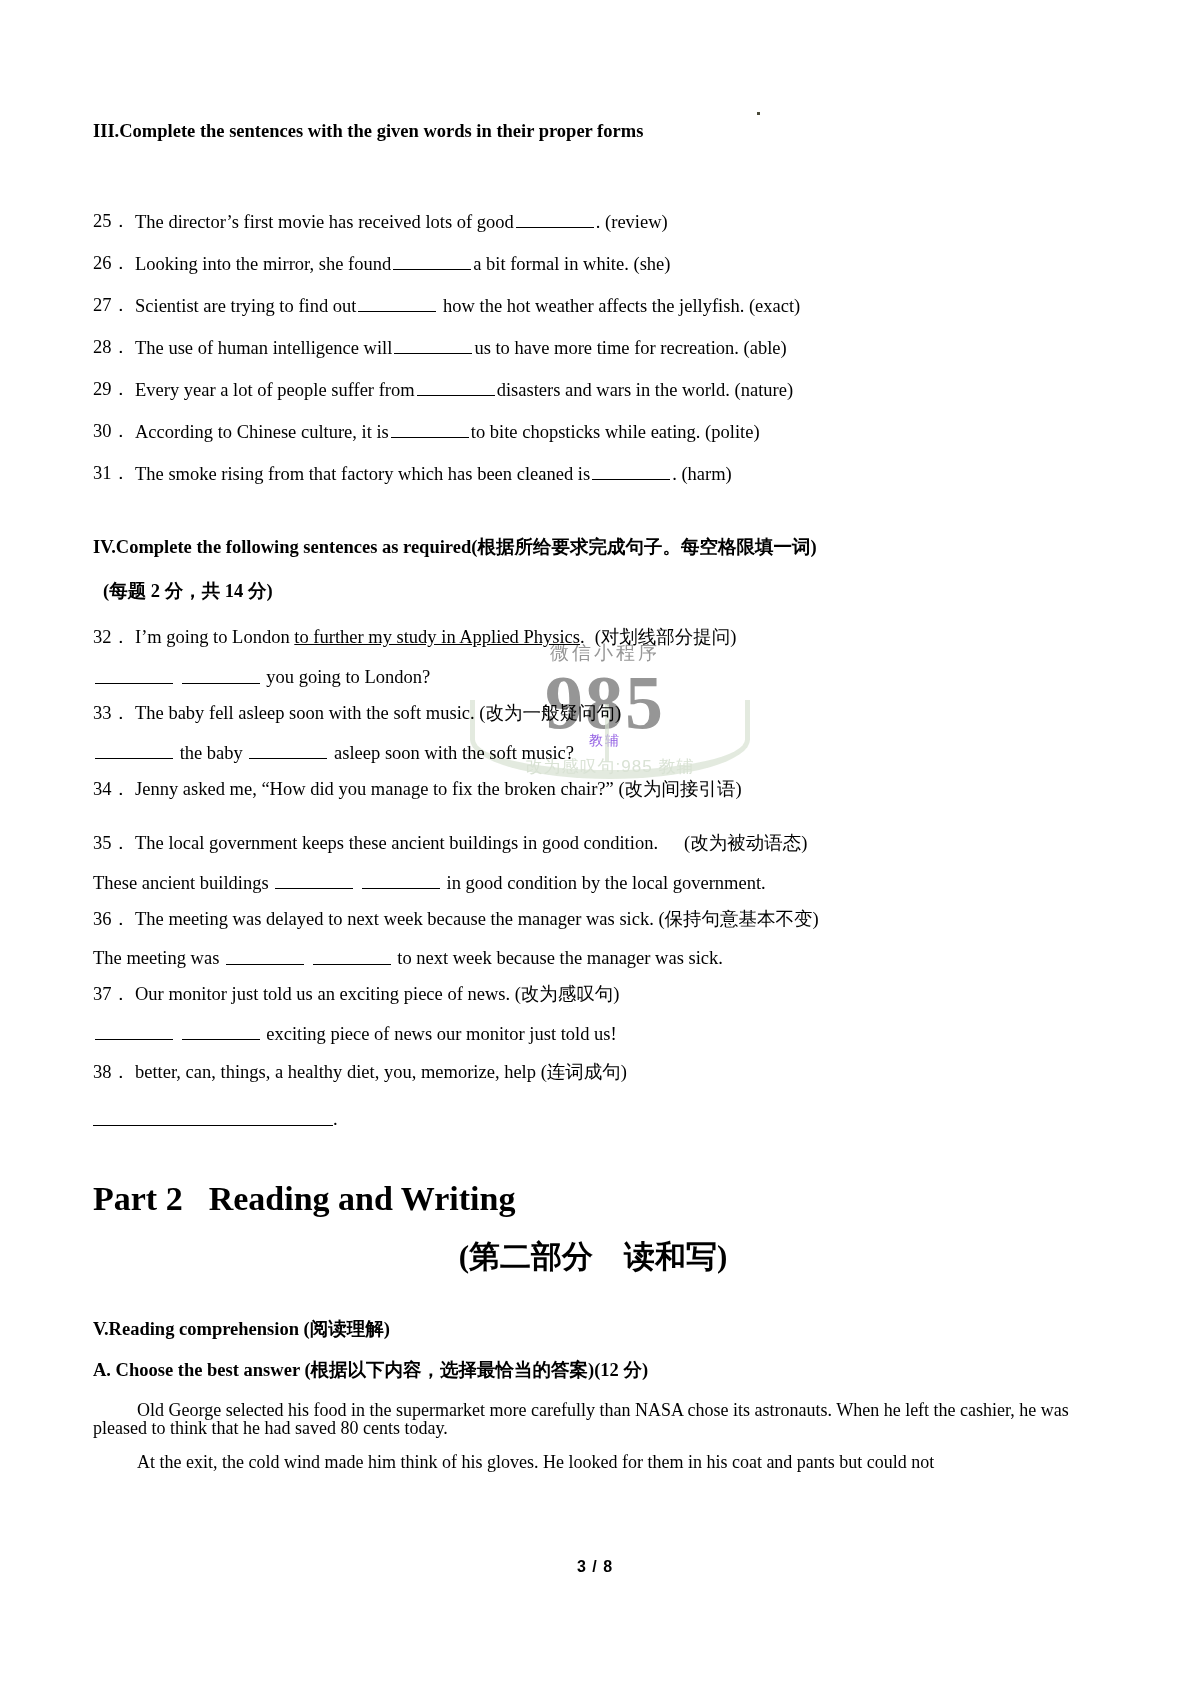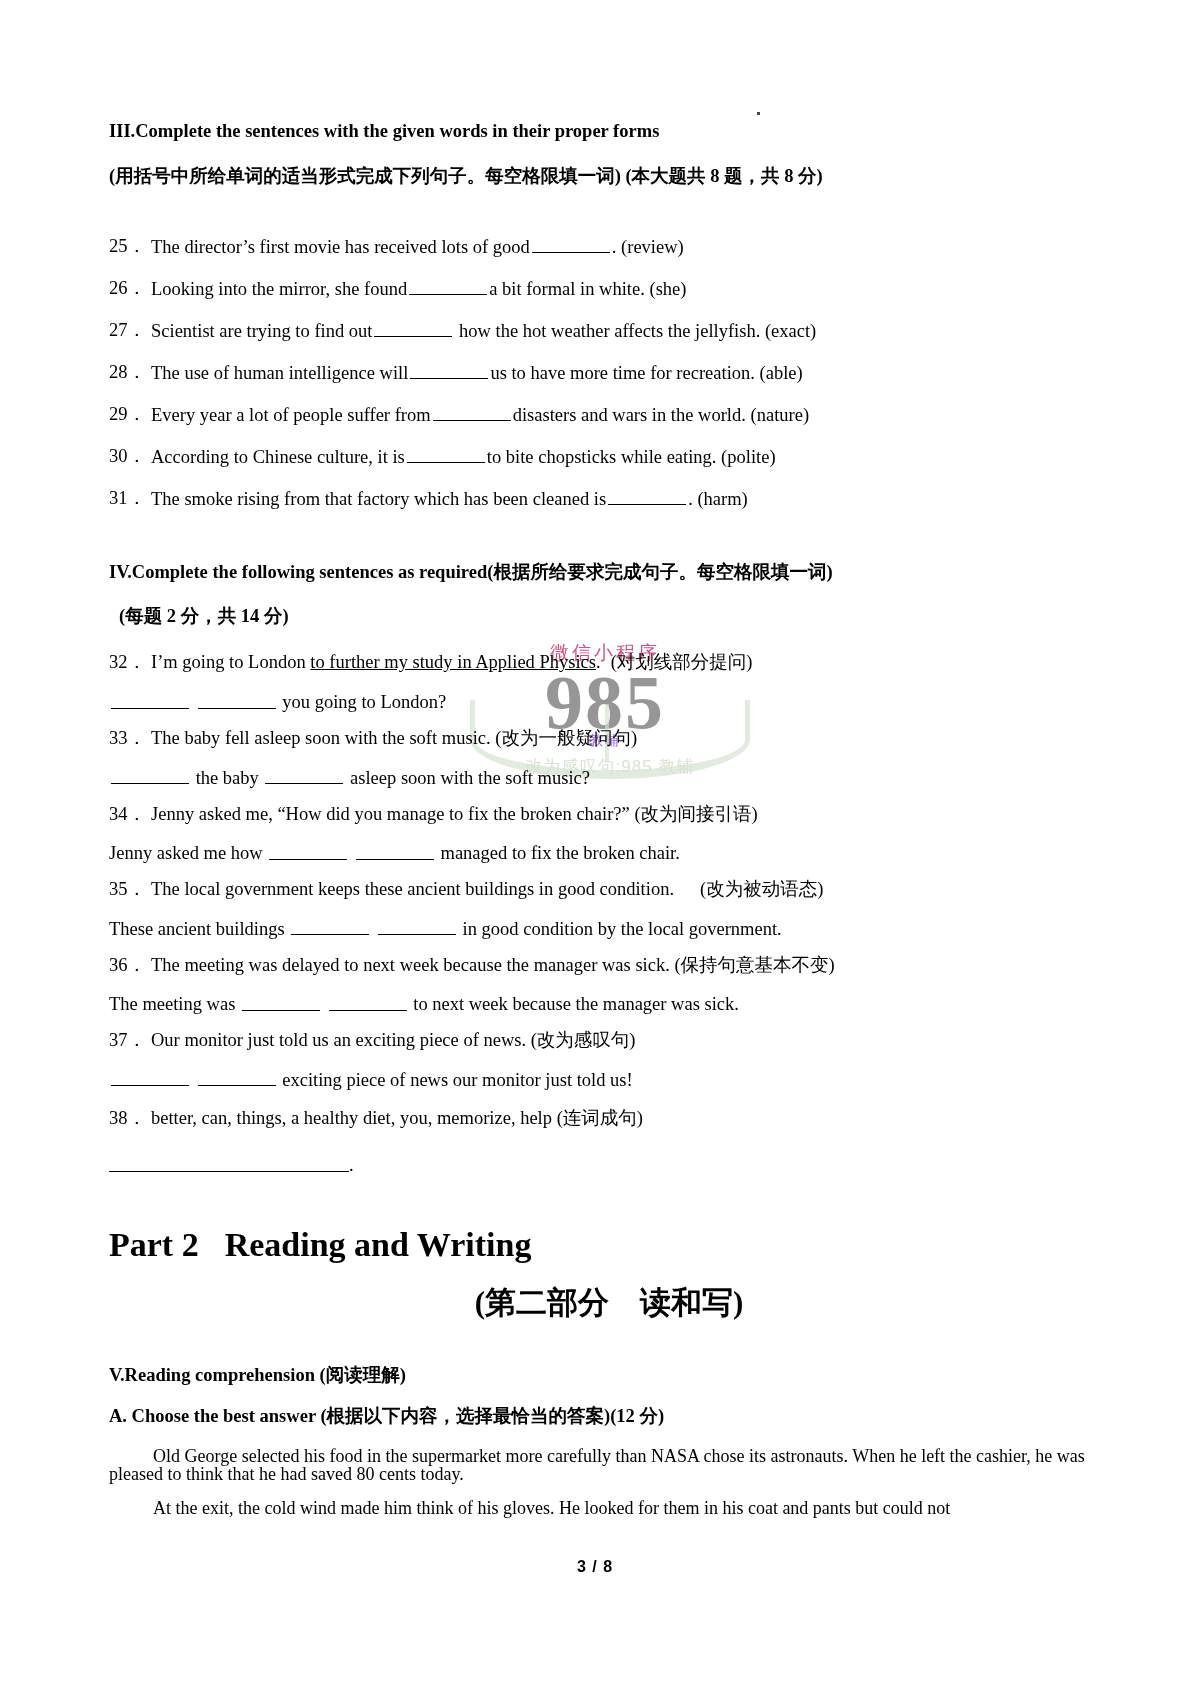--- a/index.html
+++ b/index.html
@@ -15,21 +15,21 @@
     position: relative;
     width: 1190px;
     height: 1683px;
     margin: 0 auto;
     background: #ffffff;
     overflow: hidden;
     box-sizing: border-box;
   }
   .content {
     position: absolute;
-    left: 109px;
+    left: 93px;
     top: 0;
     width: 1000px;
   }
 
   
   .watermark {
     position: absolute;
     left: 0;
     top: 0;
     width: 1190px;
@@ -43,21 +43,21 @@
     top: 640px;
     width: 300px;
     text-align: center;
     color: #cfdcc9;
     opacity: 0.75;
   }
   .wm-top {
     font-family: "Liberation Sans", sans-serif;
     font-size: 19px;
     letter-spacing: 3px;
-    color: #be185d;
+    color: #737373;
   }
   .wm-num {
     font-family: "Liberation Serif", serif;
     font-size: 76px;
     font-weight: bold;
     line-height: 0.95;
     color: #737373;
     letter-spacing: 2px;
   }
   .wm-sub {
@@ -221,21 +221,20 @@
     <div class="wm-line">改为感叹句:985 教辅</div>
   </div>
 
   <div class="dot-artifact"></div>
 
   <div class="content">
 
     <div style="height:122px"></div>
     <div class="sec-head">III.Complete the sentences with the given words in their proper forms</div>
     <div style="height:22px"></div>
-    <div class="sec-head-cn">(用括号中所给单词的适当形式完成下列句子。每空格限填一词) (本大题共 8 题，共 8 分)</div>
 
     <div style="height:26px"></div>
 
     <div style="height:21px"></div>
 
     <div class="q">
       <span class="qnum">25．</span>
       <span class="qtext"><span>The director’s first movie has received lots of good</span><span class="blank"></span><span>. (review)</span></span>
     </div>
     <div style="height:21px"></div>
@@ -298,21 +297,20 @@
     <div style="height:18px"></div>
     <div class="ans"><span class="blank"></span> <span>the baby</span> <span class="blank"></span> <span>asleep soon with the soft music?</span></div>
 
     <div style="height:18px"></div>
 
     <div class="q">
       <span class="qnum">34．</span>
       <span class="qtext"><span>Jenny asked me, “How did you manage to fix the broken chair?”</span> <span>(改为间接引语)</span></span>
     </div>
     <div style="height:18px"></div>
-    <div class="ans"><span>Jenny asked me how</span> <span class="blank"></span> <span class="blank"></span> <span>managed to fix the broken chair.</span></div>
 
     <div style="height:18px"></div>
 
     <div class="q">
       <span class="qnum">35．</span>
       <span class="qtext"><span>The local government keeps these ancient buildings in good condition.</span><span class="sp-xwide"></span><span>(改为被动语态)</span></span>
     </div>
     <div style="height:18px"></div>
     <div class="ans"><span>These ancient buildings</span> <span class="blank"></span> <span class="blank"></span> <span>in good condition by the local government.</span></div>
 

